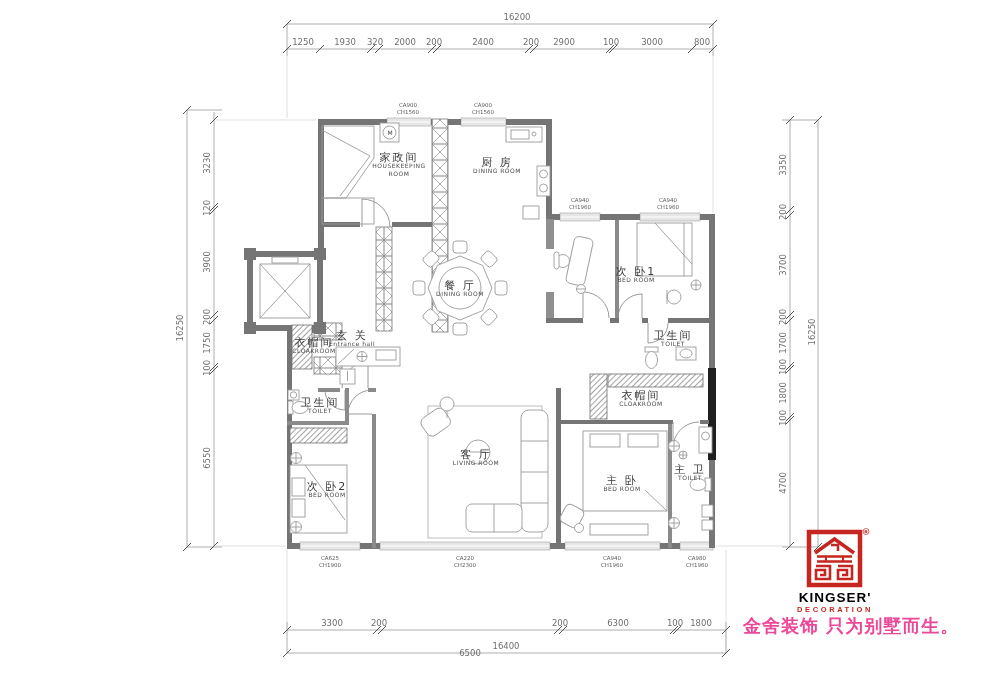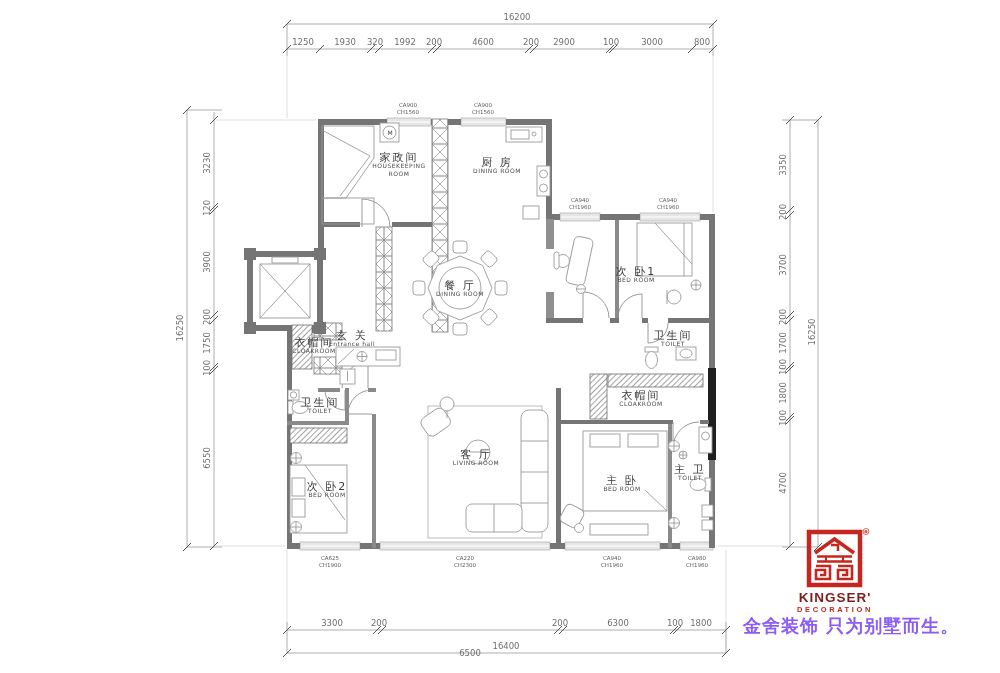--- a/index.html
+++ b/index.html
@@ -19,21 +19,21 @@
   .wlabel{position:absolute;transform:translate(-50%,-50%);text-align:center;
           font-size:5.5px;line-height:6.5px;color:#5a5a5a;white-space:nowrap;}
   .washer{position:absolute;transform:translate(-50%,-50%);font-size:6px;color:#444;}
   
   .brand-name{position:absolute;transform:translate(-50%,-50%);font-family:"Liberation Sans",sans-serif;
               font-weight:bold;font-size:13.5px;letter-spacing:1px;white-space:nowrap;}
   .brand-sub{position:absolute;transform:translate(-50%,-50%);font-family:"Liberation Sans",sans-serif;
              font-weight:bold;font-size:7.5px;letter-spacing:2.6px;white-space:nowrap;}
   .brand-reg{position:absolute;transform:translate(-50%,-50%);font-size:9px;font-weight:bold;}
   .slogan{position:absolute;font-family:"DejaVu Serif",serif;font-weight:bold;
-          font-size:18px;color:#8b5cf6;white-space:nowrap;letter-spacing:1px;}
+          font-size:18px;color:#ec4899;white-space:nowrap;letter-spacing:1px;}
 </style>
 </head>
 <body>
 
 <div class="canvas">
 
   <svg class="plan" width="1000" height="673" viewBox="0 0 1000 673">
     <defs>
       <pattern id="hatch" width="4" height="4" patternUnits="userSpaceOnUse" patternTransform="rotate(45)">
         <rect width="4" height="4" fill="#fff"></rect>
@@ -375,23 +375,23 @@
       <line x1="843" y1="556.5" x2="843" y2="561.5" stroke-width="2"></line>
       <path d="M816 566 h14 v13 h-14 v-9 h9 v5 h-5" stroke-width="2.6"></path>
       <path d="M838 566 h14 v13 h-14 v-9 h9 v5 h-5" stroke-width="2.6"></path>
     </g>
   </svg>
 
   <span class="dim" style="left:517px;top:17px">16200</span>
   <span class="dim" style="left:303px;top:42px">1250</span>
   <span class="dim" style="left:345px;top:42px">1930</span>
   <span class="dim" style="left:375px;top:42px">320</span>
-  <span class="dim" style="left:405px;top:42px">1992</span>
+  <span class="dim" style="left:405px;top:42px">2000</span>
   <span class="dim" style="left:434px;top:42px">200</span>
-  <span class="dim" style="left:483px;top:42px">4600</span>
+  <span class="dim" style="left:483px;top:42px">2400</span>
   <span class="dim" style="left:531px;top:42px">200</span>
   <span class="dim" style="left:564px;top:42px">2900</span>
   <span class="dim" style="left:611px;top:42px">100</span>
   <span class="dim" style="left:652px;top:42px">3000</span>
   <span class="dim" style="left:702px;top:42px">800</span>
 
   <span class="dim" style="left:332px;top:623px">3300</span>
   <span class="dim" style="left:379px;top:623px">200</span>
   <span class="dim" style="left:470px;top:653px">6500</span>
   <span class="dim" style="left:560px;top:623px">200</span>
@@ -503,17 +503,17 @@
   <div class="wlabel" style="left:612px;top:561px">
     <div>CA940</div>
       <div>CH1960</div>
   </div>
   <div class="wlabel" style="left:697px;top:561px">
     <div>CA980</div>
       <div>CH1960</div>
   </div>
 
   <span class="brand-reg" style="left:866px;top:532px;color:#C5261F">®</span>
-  <span class="brand-name" style="left:835px;top:597px;color:#7f1d1d">KINGSER'</span>
+  <span class="brand-name" style="left:835px;top:597px;color:#000000">KINGSER'</span>
   <span class="brand-sub" style="left:835px;top:609px;color:#C5261F">DECORATION</span>
   <span class="slogan" style="left:743px;top:614px">金舍装饰 只为别墅而生。</span>
 
 </div>
 
 </body></html>

